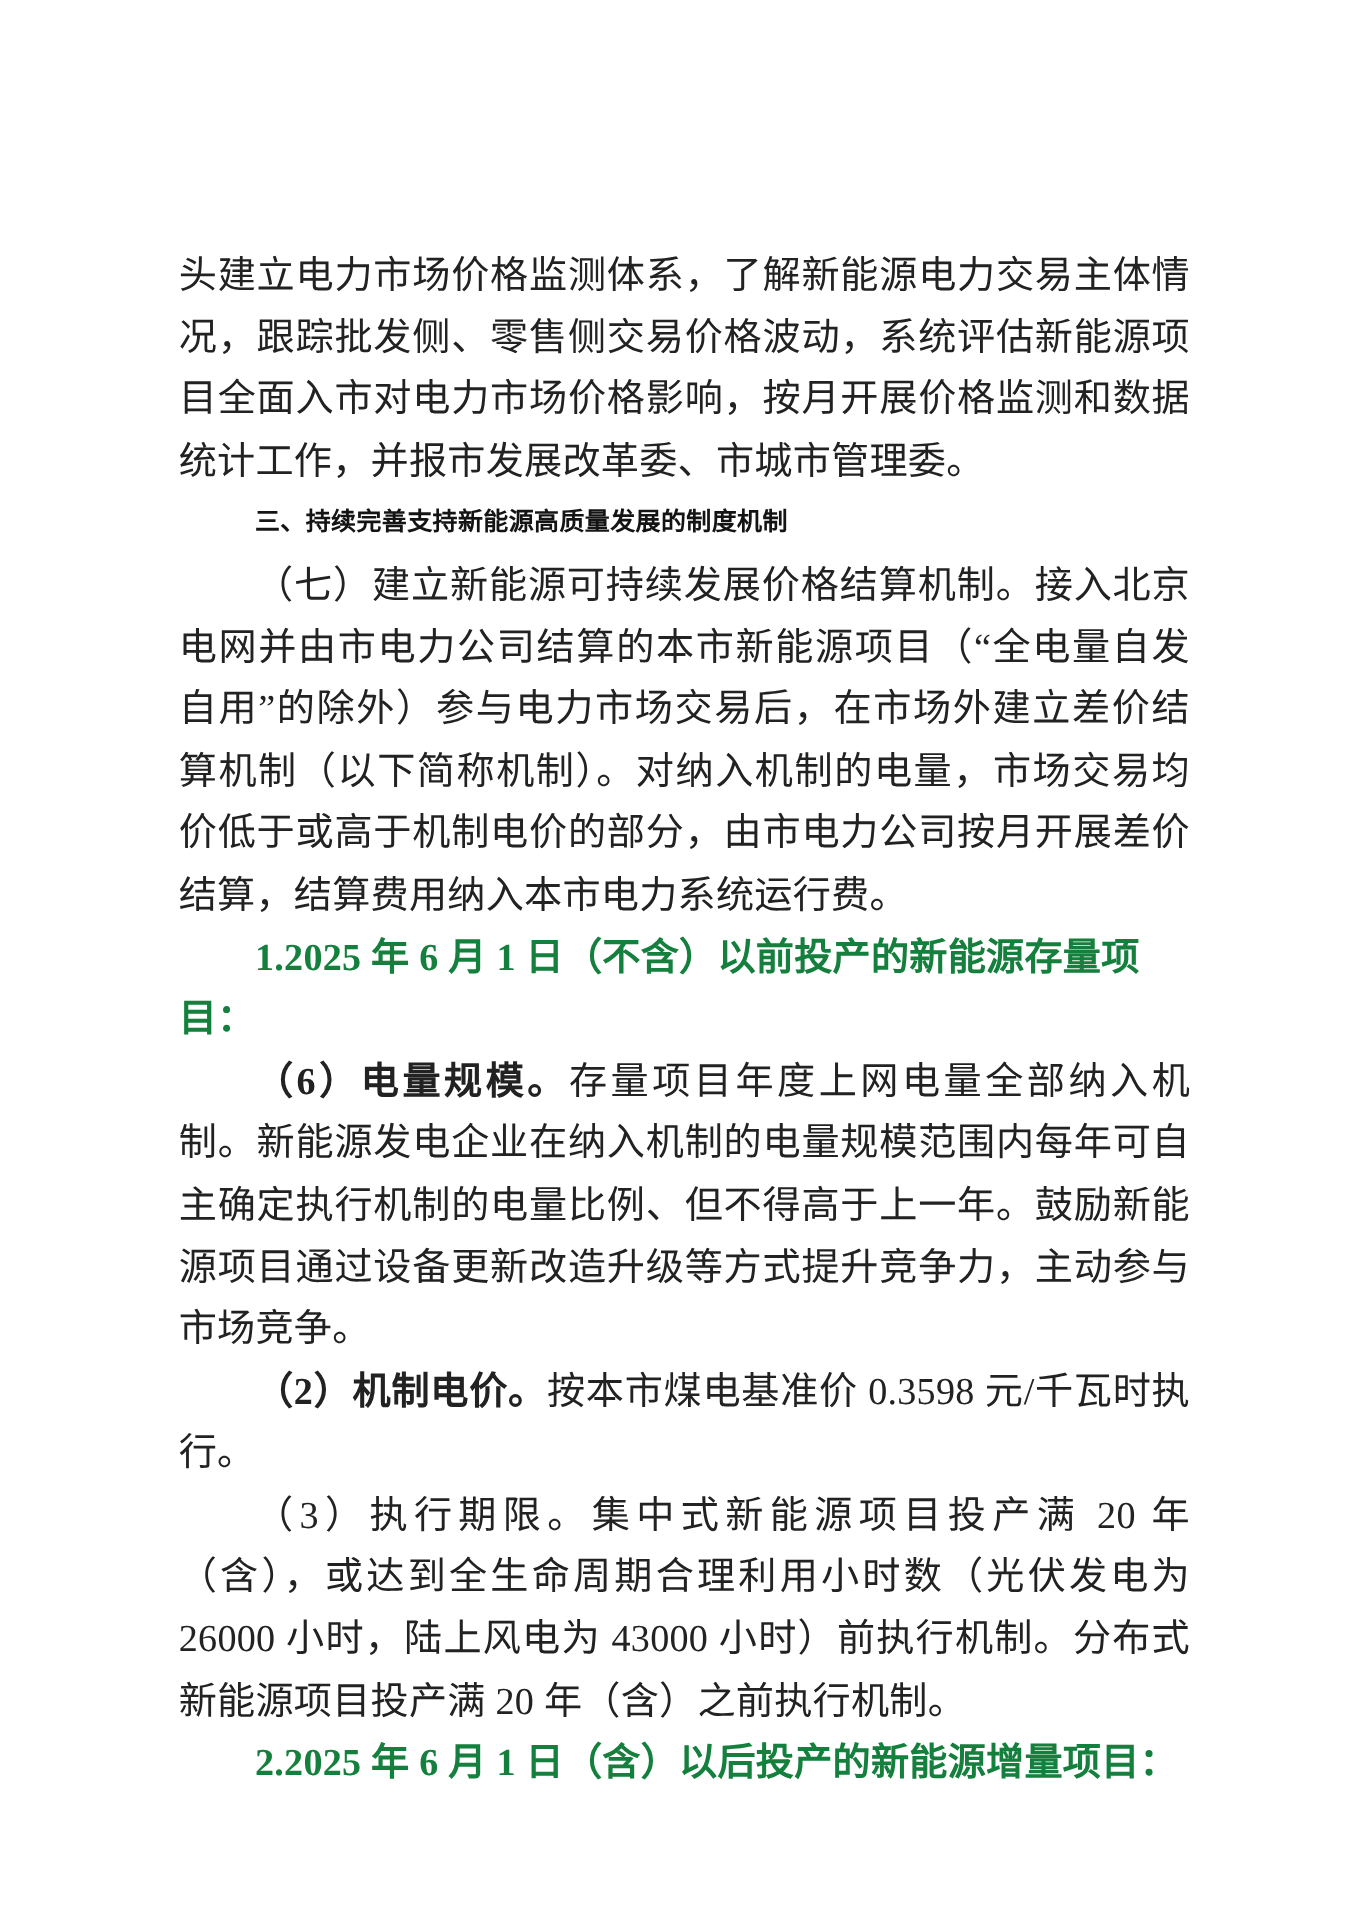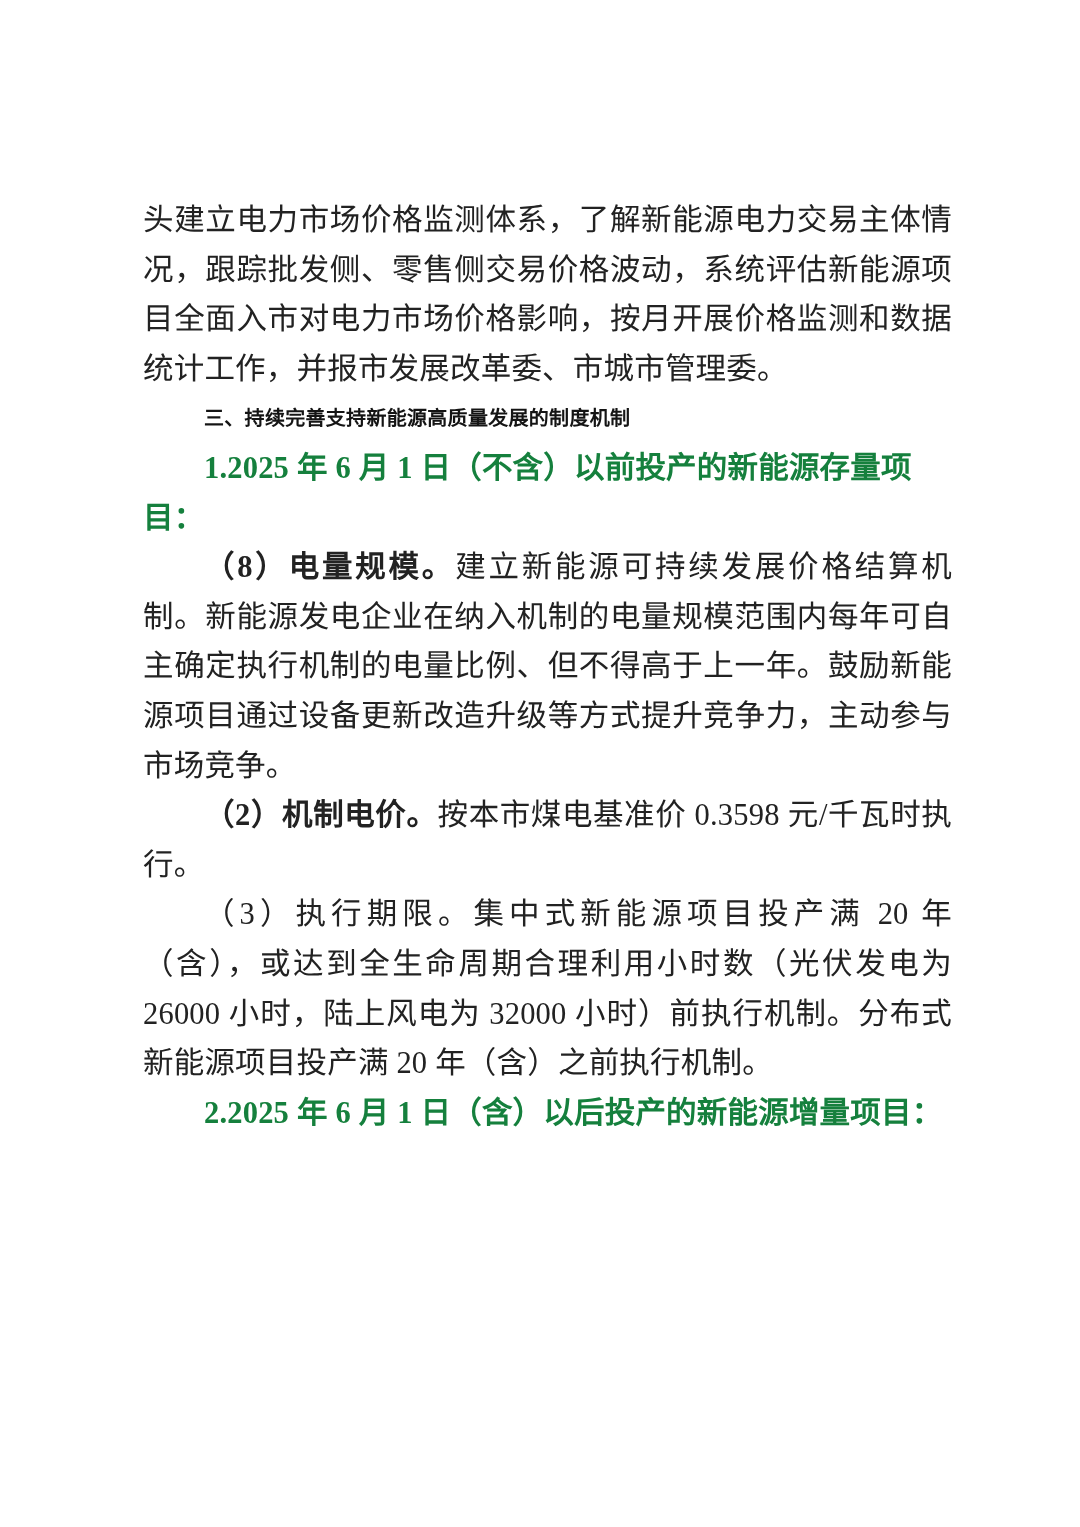--- a/index.html
+++ b/index.html
@@ -88,25 +88,26 @@
 </head>
 <body>
 
 <div id="page">
   <div id="text-column">
 
     <p class="para cont">头建立电力市场价格监测体系，了解新能源电力交易主体情况，跟踪批发侧、零售侧交易价格波动，系统评估新能源项目全面入市对电力市场价格影响，按月开展价格监测和数据统计工作，并报市发展改革委、市城市管理委。</p>
 
     <h2 class="section-heading">三、持续完善支持新能源高质量发展的制度机制</h2>
 
+    <p class="para indent">（七）建立新能源可持续发展价格结算机制。接入北京电网并由市电力公司结算的本市新能源项目（“全电量自发自用”的除外）参与电力市场交易后，在市场外建立差价结算机制（以下简称机制）。对纳入机制的电量，市场交易均价低于或高于机制电价的部分，由市电力公司按月开展差价结算，结算费用纳入本市电力系统运行费。</p>
 
     <p class="num-heading">1.2025 年 6 月 1 日（不含）以前投产的新能源存量项目：</p>
 
-    <p class="para indent"><span class="lead">（8）电量规模。</span><span>建立新能源可持续发展价格结算机制。新能源发电企业在纳入机制的电量规模范围内每年可自主确定执行机制的电量比例、但不得高于上一年。鼓励新能源项目通过设备更新改造升级等方式提升竞争力，主动参与市场竞争。</span></p>
+    <p class="para indent"><span class="lead">（6）电量规模。</span><span>存量项目年度上网电量全部纳入机制。新能源发电企业在纳入机制的电量规模范围内每年可自主确定执行机制的电量比例、但不得高于上一年。鼓励新能源项目通过设备更新改造升级等方式提升竞争力，主动参与市场竞争。</span></p>
 
     <p class="para indent"><span class="lead">（2）机制电价。</span><span>按本市煤电基准价 0.3598 元/千瓦时执行。</span></p>
 
-    <p class="para indent">（3）执行期限。集中式新能源项目投产满 20 年（含），或达到全生命周期合理利用小时数（光伏发电为 26000 小时，陆上风电为 32000 小时）前执行机制。分布式新能源项目投产满 20 年（含）之前执行机制。</p>
+    <p class="para indent">（3）执行期限。集中式新能源项目投产满 20 年（含），或达到全生命周期合理利用小时数（光伏发电为 26000 小时，陆上风电为 43000 小时）前执行机制。分布式新能源项目投产满 20 年（含）之前执行机制。</p>
 
     <p class="num-heading">2.2025 年 6 月 1 日（含）以后投产的新能源增量项目：</p>
 
   </div>
 </div>
 
 </body></html>

